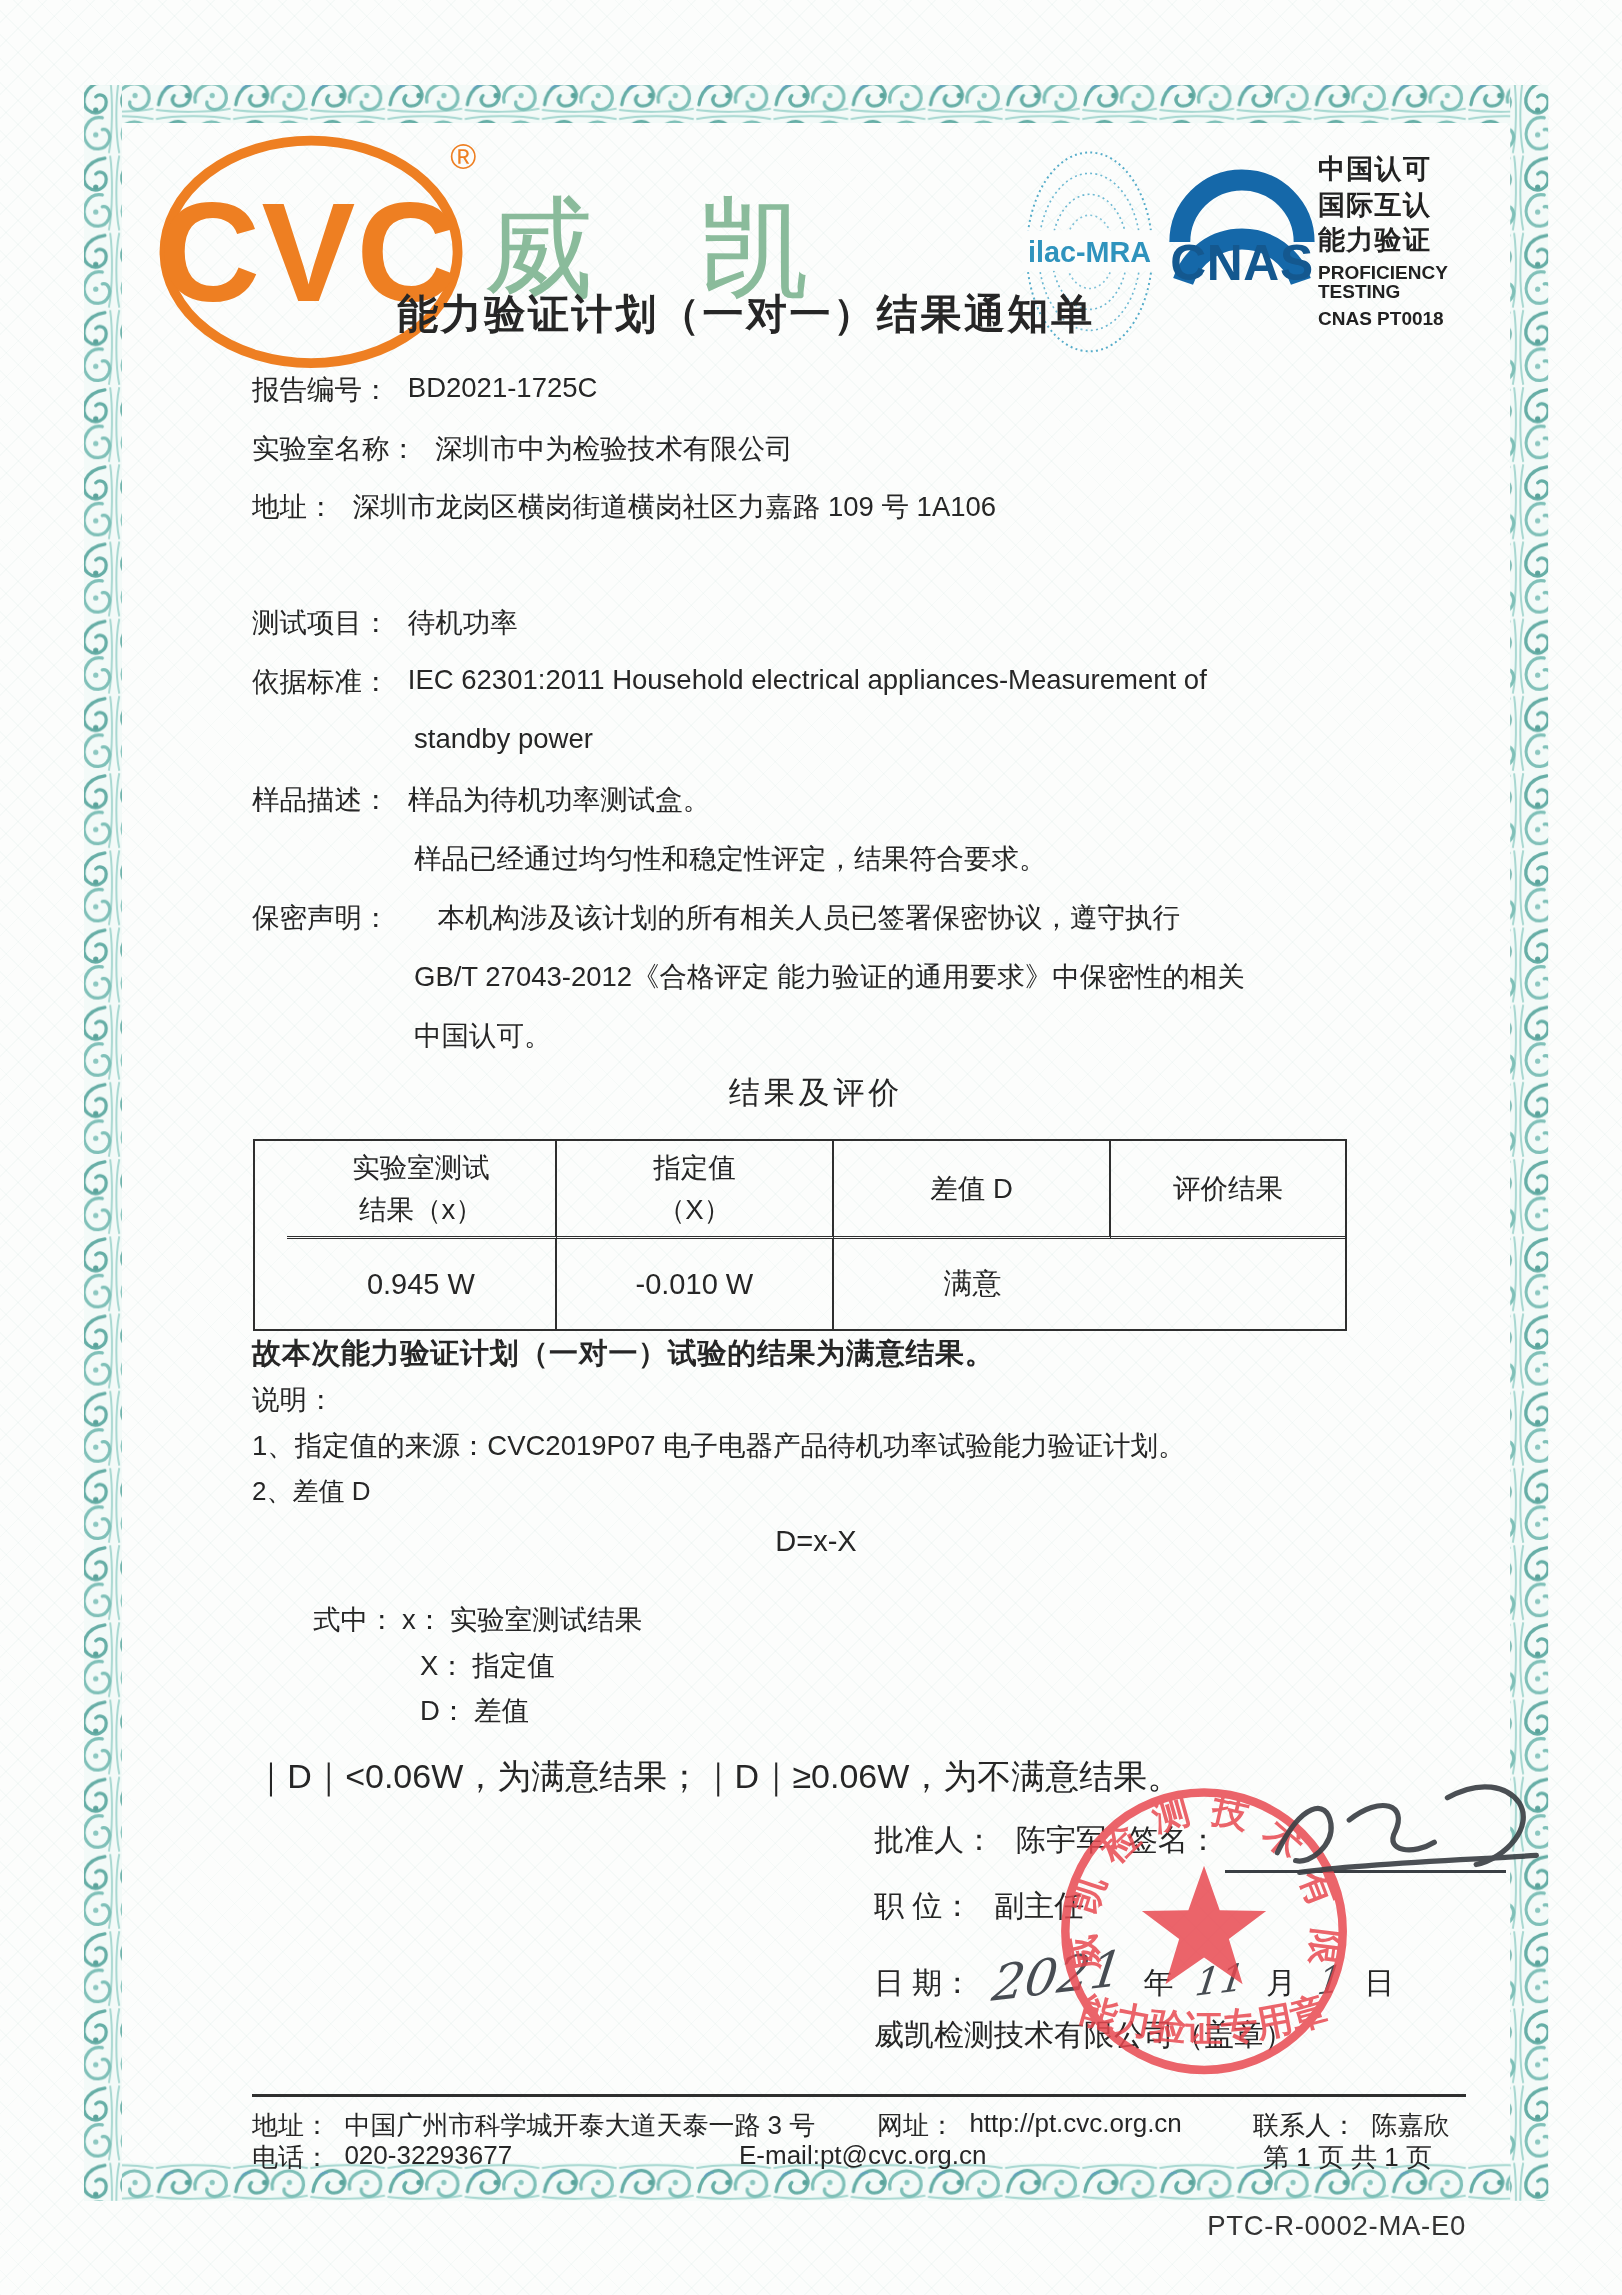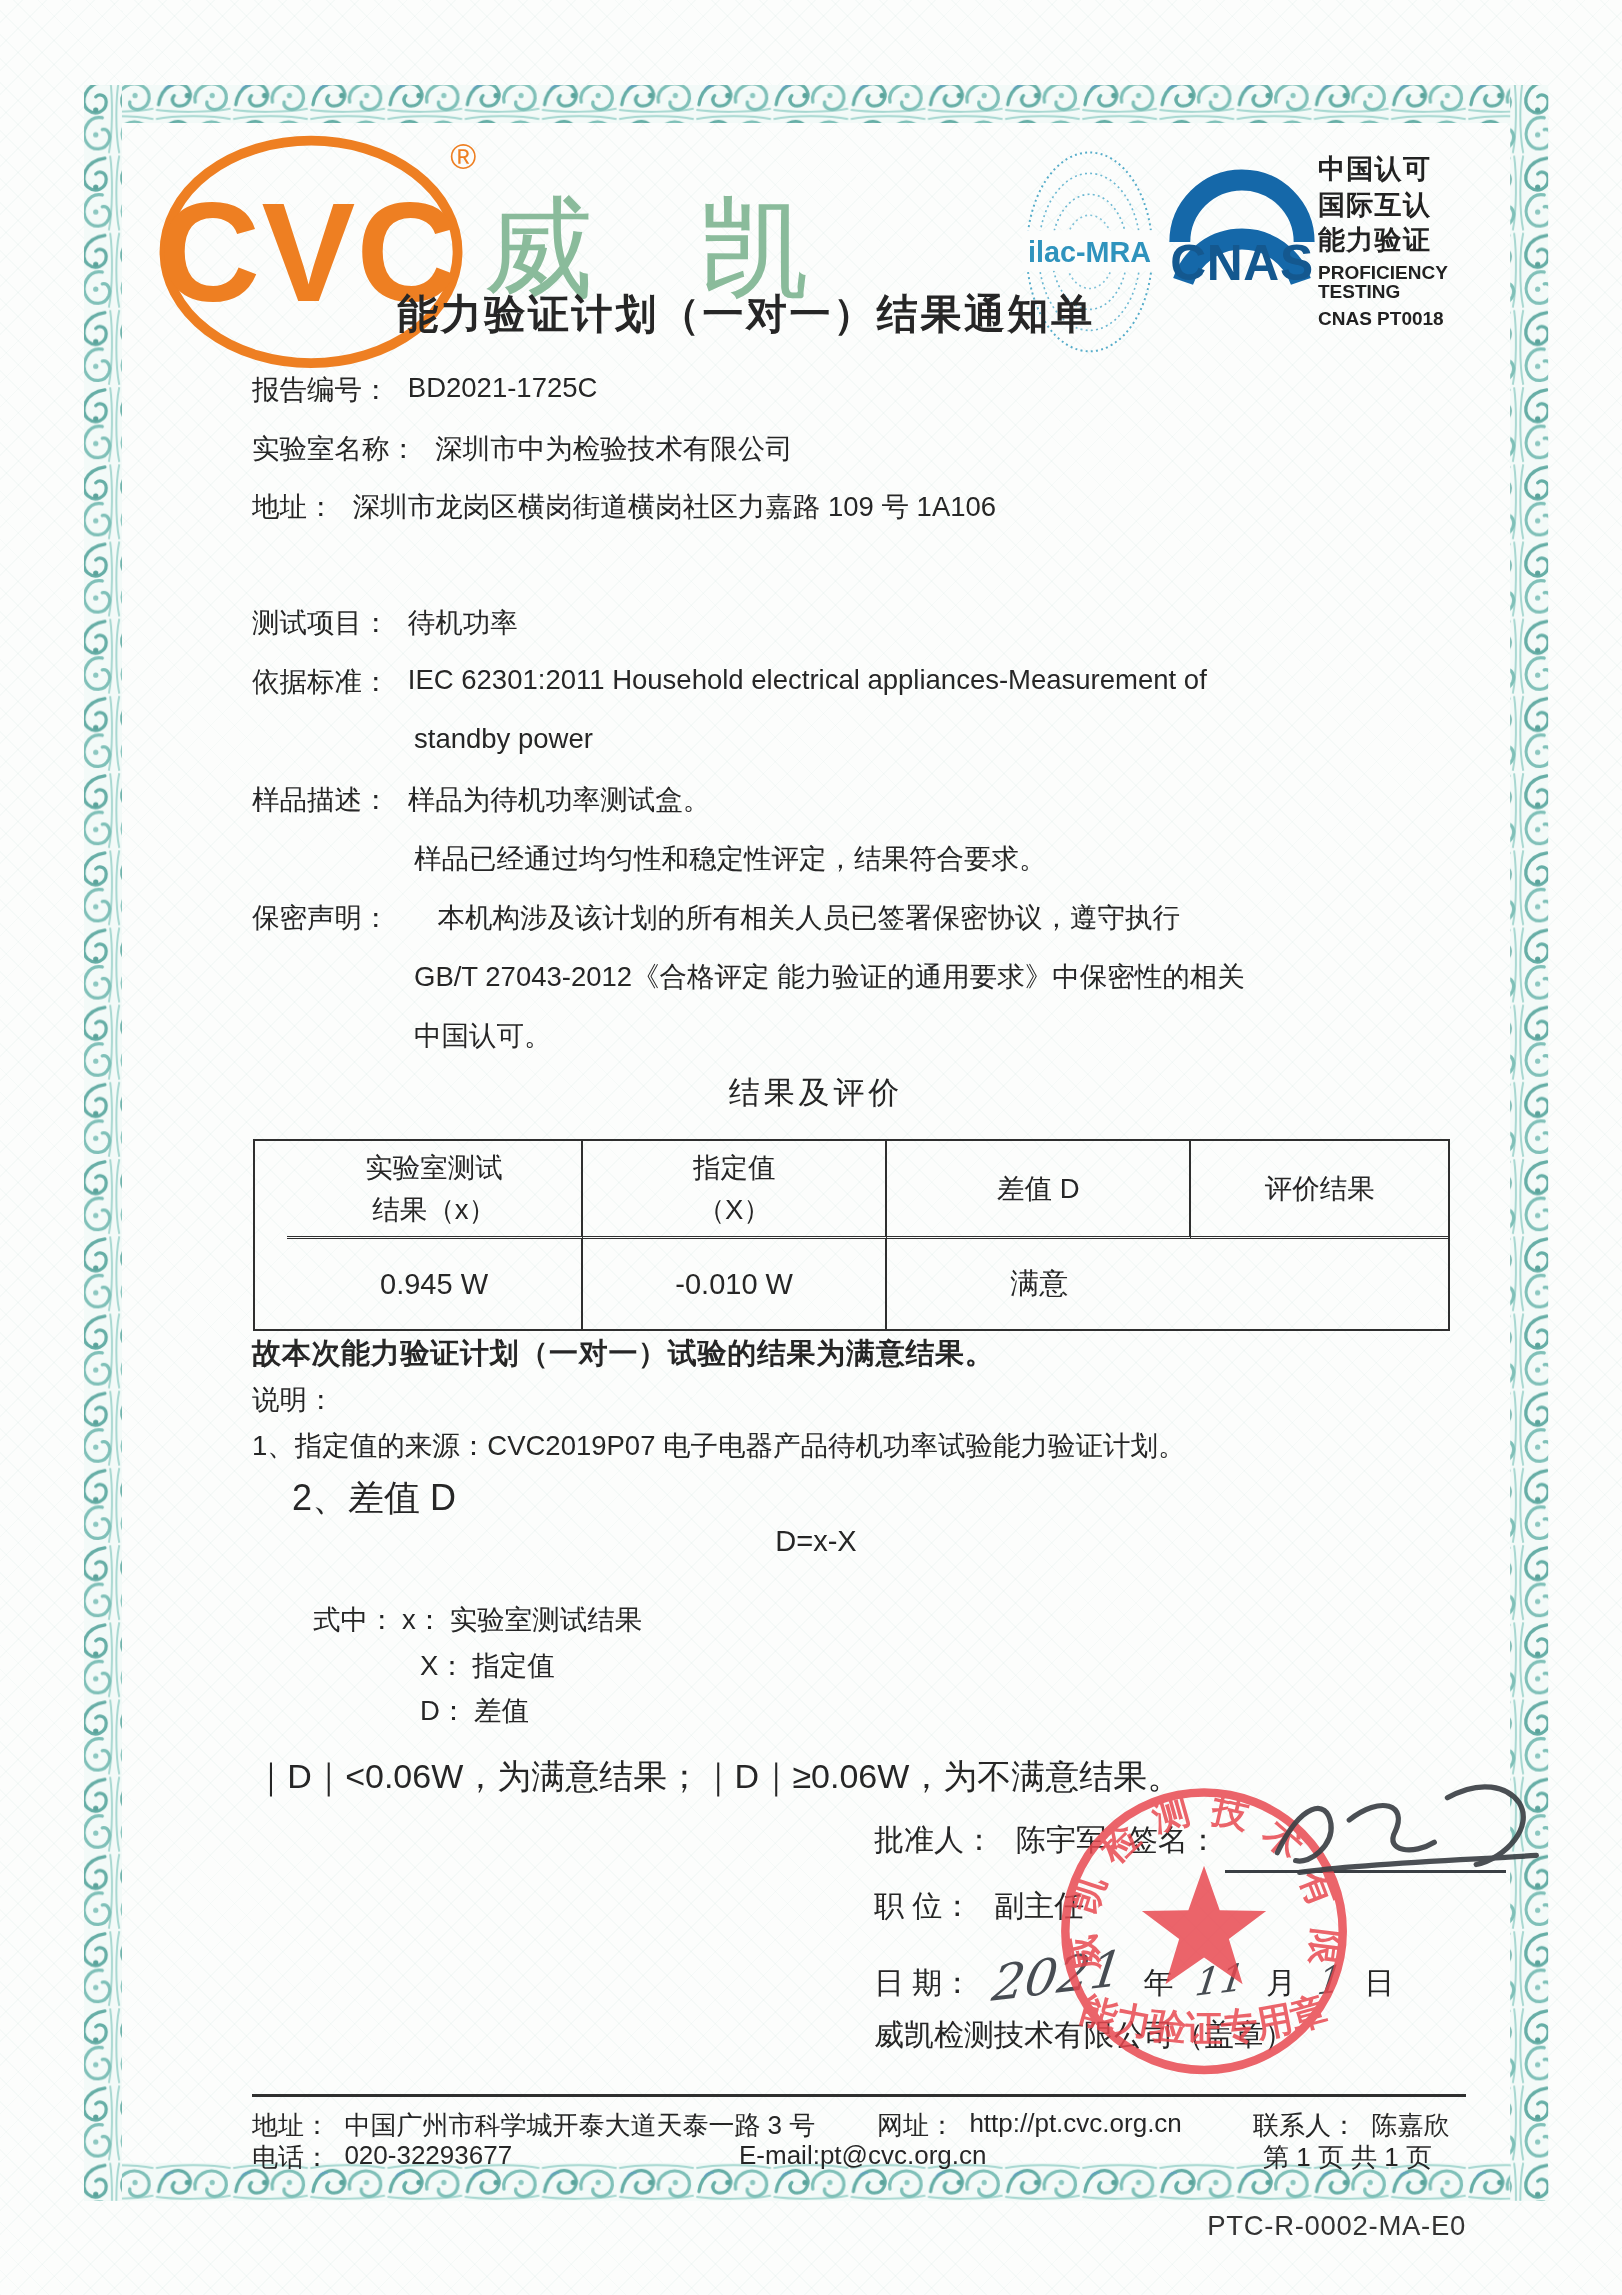--- a/index.html
+++ b/index.html
@@ -26,33 +26,33 @@
   .title{left:0; top:287px; width:1492px; text-align:center;
     font-size:41px; font-weight:700; letter-spacing:2.6px;}
 
   .line{position:absolute; left:252px; display:flex; gap:18.3px; font-size:27.5px; white-space:nowrap;}
   .line .label{white-space:nowrap;}
   .line.cont{left:414px;}
 
   .section-title{left:84px; top:1072px; width:1464px; text-align:center;
     font-size:31px; font-weight:500; letter-spacing:3.9px;}
 
-  .rtable{left:253px; top:1139px; width:1197px; border:2px solid #2f2f2f;
+  .rtable{left:253px; top:1139px; width:1094px; border:2px solid #2f2f2f;
     display:grid; grid-template-columns:25.5% 26.2% 26.2% 22.1%; box-sizing:border-box;padding-left:32px;}
   .rtable .cell{display:flex; align-items:center; justify-content:center;
     text-align:center; border-right:2px solid #2f2f2f; box-sizing:border-box;}
   .rtable .cell.last{border-right:none;}
   .rtable .h{height:98px; font-size:27.5px; line-height:1.5; white-space:pre-line;
     border-bottom:3.9px double #2f2f2f;}
   .rtable .d{height:90px; font-size:29px;}
 
   .conclusion{left:252px; top:1334px; font-size:29px; font-weight:700; letter-spacing:0.7px;}
   .notes-heading{left:252px; top:1382px; font-size:27.5px;}
   .note1{left:252px; top:1428px; font-size:27.5px;}
-  .note2{left:252px; top:1474px; font-size:36px;margin-left:40px;}
+  .note2{left:252px; top:1474px; font-size:26px;}
   .formula{left:84px; top:1525px; width:1464px; text-align:center; font-size:29px;}
   .defline{position:absolute; display:flex; gap:6.5px; font-size:27.5px; white-space:nowrap;}
   .criteria{left:254px; top:1754px; font-size:34px;}
 
   .app-row{position:absolute; left:874px; display:flex; gap:22px; font-size:30px;
     white-space:nowrap; align-items:baseline;}
   .hw{font-family:"DejaVu Serif","Liberation Serif",serif; font-style:italic;
     color:#474c52; display:inline-block; transform:skewX(-14deg) rotate(-7deg);}
   .hw-year{font-size:50px;}
   .hw-num{font-size:38px;}

